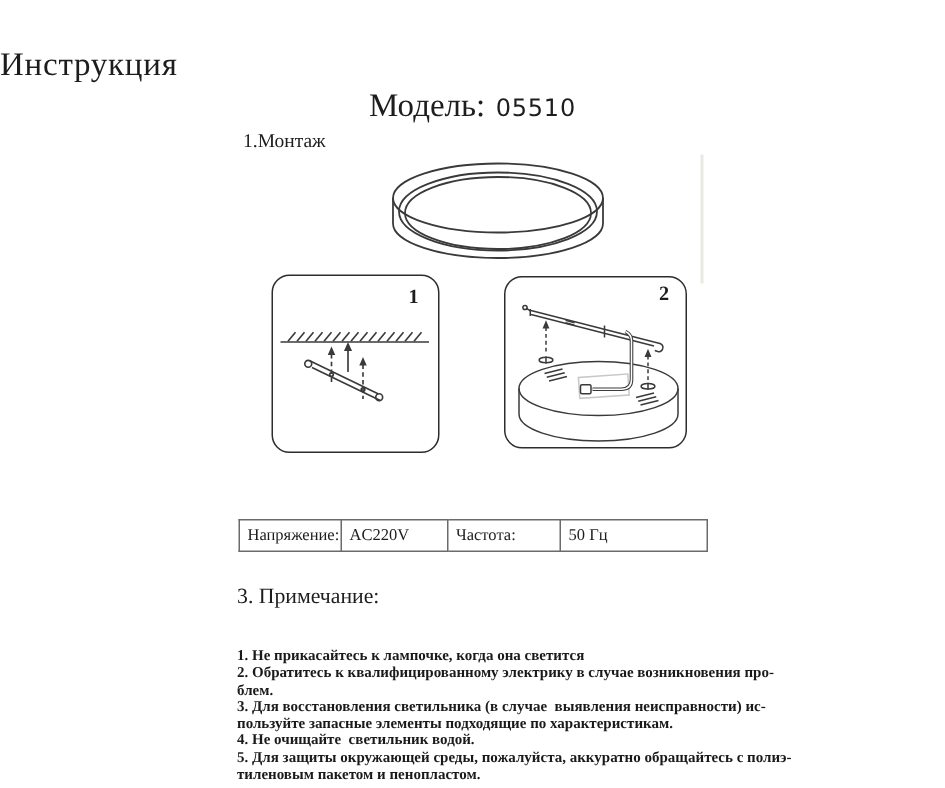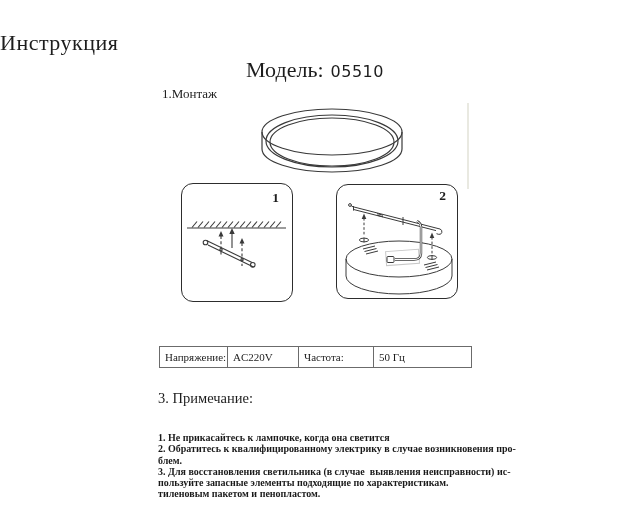--- a/index.html
+++ b/index.html
@@ -159,16 +159,18 @@
   </table>
 
   <div class="abs h-notes">3. Примечание:</div>
 
   <div class="abs notes">
     <div class="note-line">1. Не прикасайтесь к лампочке, когда она светится</div>
     <div class="note-line">2. Обратитесь к квалифицированному электрику в случае возникновения про-</div>
     <div class="note-line">блем.</div>
     <div class="note-line">3. Для восстановления светильника (в случае  выявления неисправности) ис-</div>
     <div class="note-line">пользуйте запасные элементы подходящие по характеристикам.</div>
+    <div class="note-line">4. Не очищайте  светильник водой.</div>
+    <div class="note-line">5. Для защиты окружающей среды, пожалуйста, аккуратно обращайтесь с полиэ-</div>
     <div class="note-line">тиленовым пакетом и пенопластом.</div>
   </div>
 
 </div>
 
 </body></html>

